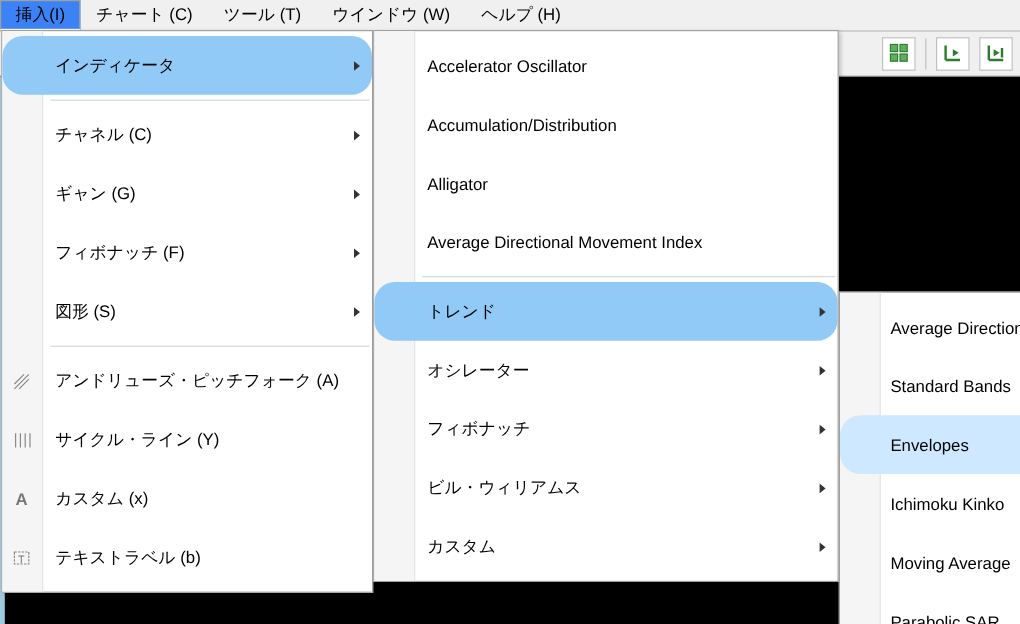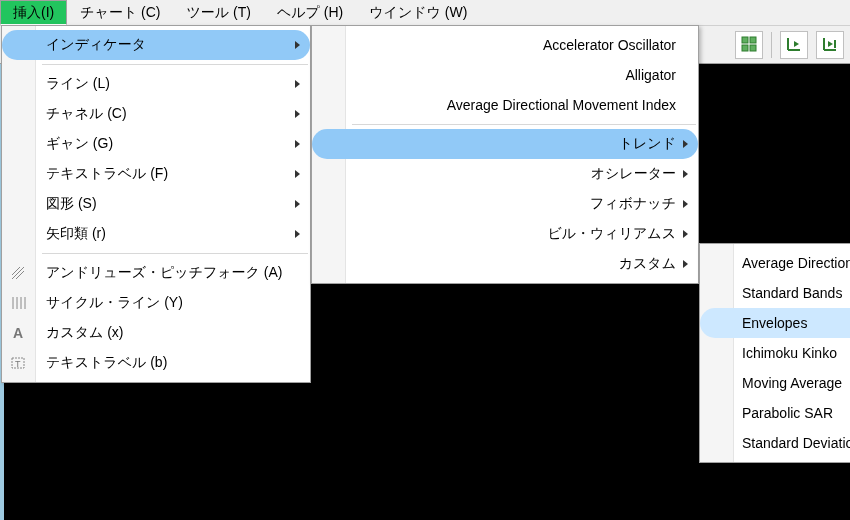--- a/index.html
+++ b/index.html
@@ -21,21 +21,21 @@
     display: flex;
     align-items: stretch;
   }
   .menubar-item {
     padding: 3px 12px 3px 12px;
     border: 1px solid transparent;
     display: flex;
     align-items: center;
   }
   .menubar-item.open {
-    background: #22c55e;
+    background: #3b82f6;
     border: 1px solid #a0a0a0;
     border-bottom: 1px solid #fff;
   }
   .toolbar-strip {
     position: absolute;
     top: 26px; left: 0; right: 0;
     height: 38px;
     background: #f0f0f0;
     border-bottom: 1px solid #a0a0a0;
   }
@@ -60,21 +60,21 @@
 
   .dropdown {
     position: absolute;
     background: #fff;
     border: 1px solid #a0a0a0;
     box-shadow: 2px 2px 4px rgba(0,0,0,0.25);
   }
   .dd-item {
     display: flex;
     align-items: center;
-    height: 30px;
+    height: 49px;
     padding: 0 22px 0 44px;
     position: relative;
     white-space: nowrap;
     border-radius: 17px;
   }
   .dd-item.highlight { background: #91c9f7; }
   .dd-item.highlight3 { background: #cde8ff; }
   .dd-sep {
     height: 1px;
     background: #d8d8d8;
@@ -111,21 +111,21 @@
     left: 1px;
     width: 310px;
     padding: 4px 0;
   }
   #menu2 {
     top: 25px;
     left: 311px;
     width: 388px;
     padding: 4px 0;
   }
-  #menu2 .dd-item { padding-left: 44px; justify-content: flex-end; }
+  #menu2 .dd-item { padding-left: 44px; }
   #menu3 {
     top: 243px;
     left: 699px;
     width: 200px;
     padding: 4px 0;
   }
   #menu3 .dd-item { padding: 0 10px 0 42px; }
 
   .chart-area {
     position: absolute;
@@ -147,24 +147,24 @@
   <div class="menubar-item open">
       <span>挿入(I)</span>
     </div>
   <div class="menubar-item">
       <span>チャート (C)</span>
     </div>
   <div class="menubar-item">
       <span>ツール (T)</span>
     </div>
   <div class="menubar-item">
+      <span>ウインドウ (W)</span>
+    </div>
+  <div class="menubar-item">
       <span>ヘルプ (H)</span>
-    </div>
-  <div class="menubar-item">
-      <span>ウインドウ (W)</span>
     </div>
 </div>
 
 <div class="toolbar-strip">
   <div class="tb-icons">
     <div class="tb-btn">
       <span>
         <svg width="16" height="16">
             <rect x="1" y="1" width="6" height="6" fill="#5fae5f" stroke="#2e7d2e"></rect>
             <rect x="9" y="1" width="6" height="6" fill="#5fae5f" stroke="#2e7d2e"></rect>
@@ -199,41 +199,33 @@
 <div class="chart-area"></div>
 
 <div class="dropdown" id="menu1">
   <div class="dd-icon-col"></div>
   <div class="dd-item highlight">
       <span>インディケータ</span>
       <span class="arrow"></span>
     </div>
   <div class="dd-sep"></div>
   <div class="dd-item">
-      <span>ライン (L)</span>
-      <span class="arrow"></span>
-    </div>
-  <div class="dd-item">
       <span>チャネル (C)</span>
       <span class="arrow"></span>
     </div>
   <div class="dd-item">
       <span>ギャン (G)</span>
       <span class="arrow"></span>
     </div>
   <div class="dd-item">
-      <span>テキストラベル (F)</span>
+      <span>フィボナッチ (F)</span>
       <span class="arrow"></span>
     </div>
   <div class="dd-item">
       <span>図形 (S)</span>
-      <span class="arrow"></span>
-    </div>
-  <div class="dd-item">
-      <span>矢印類 (r)</span>
       <span class="arrow"></span>
     </div>
   <div class="dd-sep"></div>
   <div class="dd-item">
     <span class="dd-icon">
         <svg width="16" height="16">
           <line x1="2" y1="14" x2="14" y2="2" stroke="#888"></line>
           <line x1="2" y1="10" x2="10" y2="2" stroke="#888"></line>
           <line x1="6" y1="14" x2="14" y2="6" stroke="#888"></line>
         </svg>
@@ -265,20 +257,23 @@
     <span>テキストラベル (b)</span>
   </div>
 </div>
 
 <div class="dropdown" id="menu2">
   <div class="dd-icon-col"></div>
   <div class="dd-item">
       <span>Accelerator Oscillator</span>
     </div>
   <div class="dd-item">
+      <span>Accumulation/Distribution</span>
+    </div>
+  <div class="dd-item">
       <span>Alligator</span>
     </div>
   <div class="dd-item">
       <span>Average Directional Movement Index</span>
     </div>
   <div class="dd-sep"></div>
   <div class="dd-item highlight">
       <span>トレンド</span>
       <span class="arrow"></span>
     </div>

